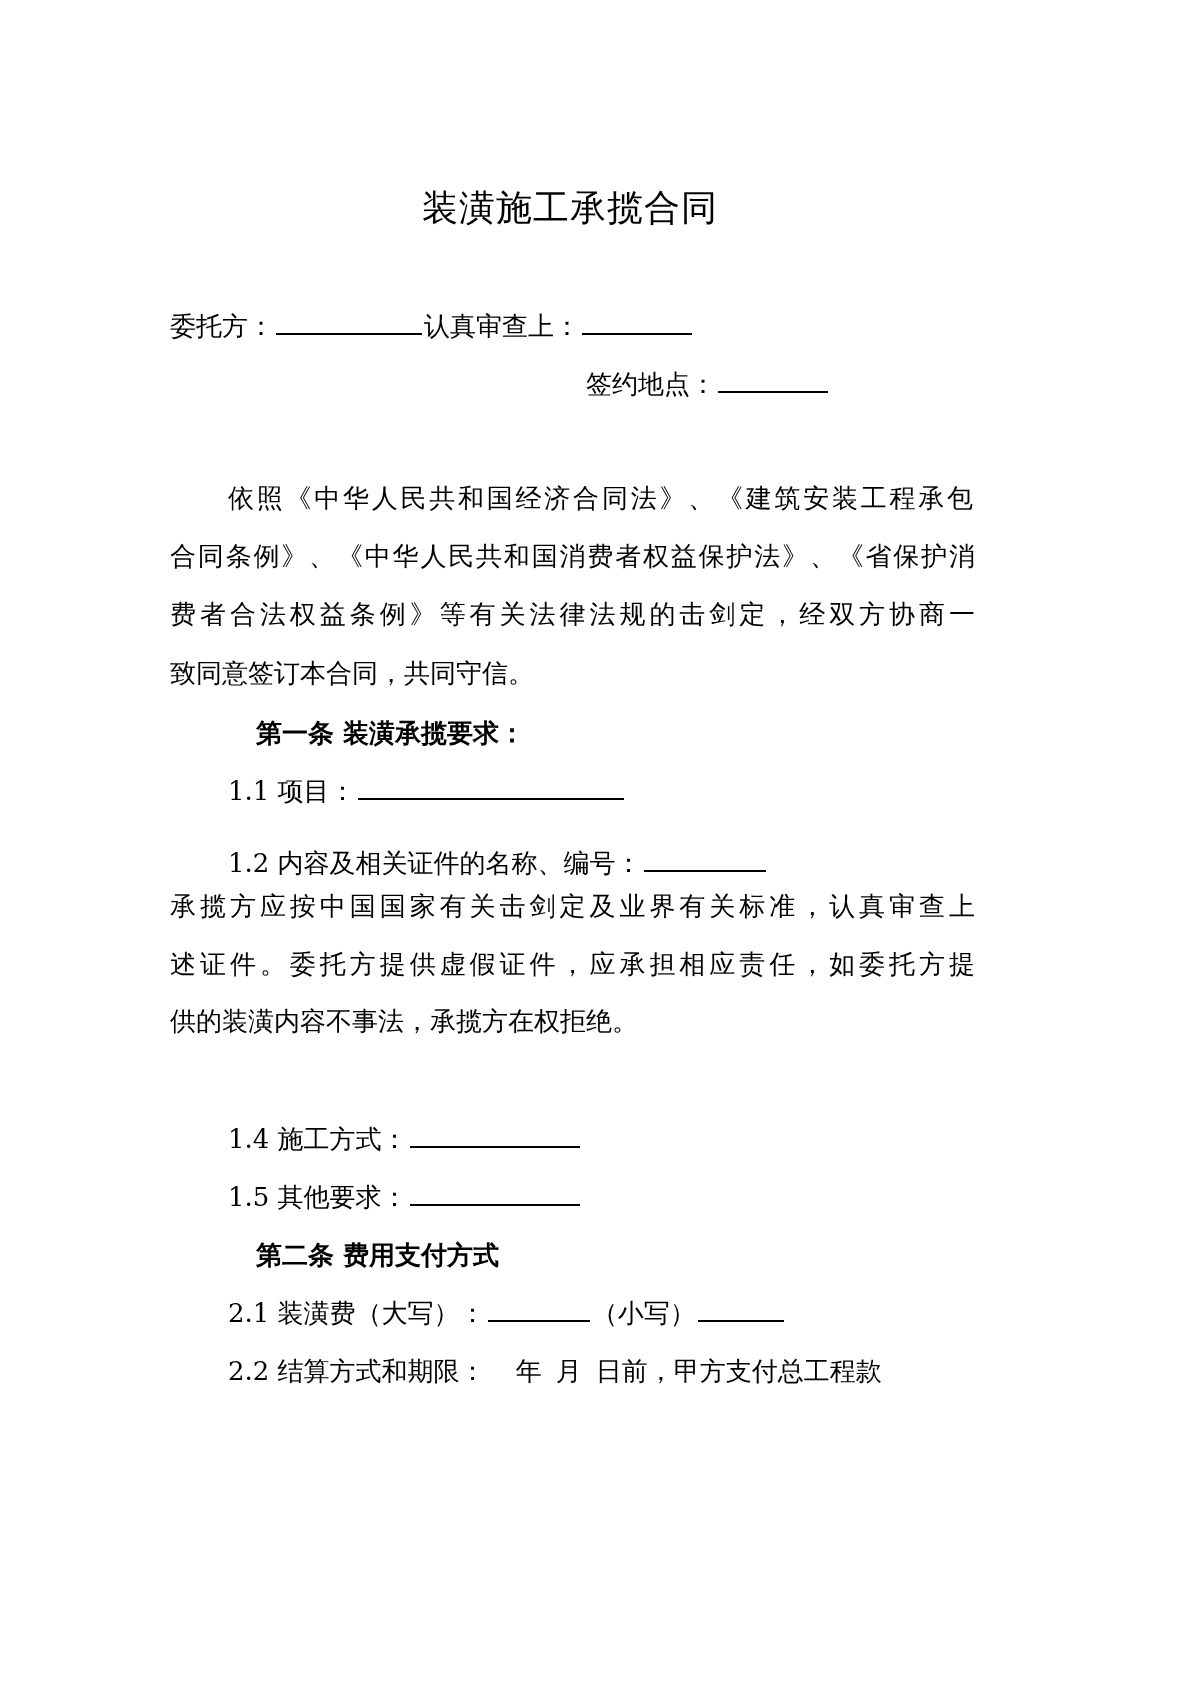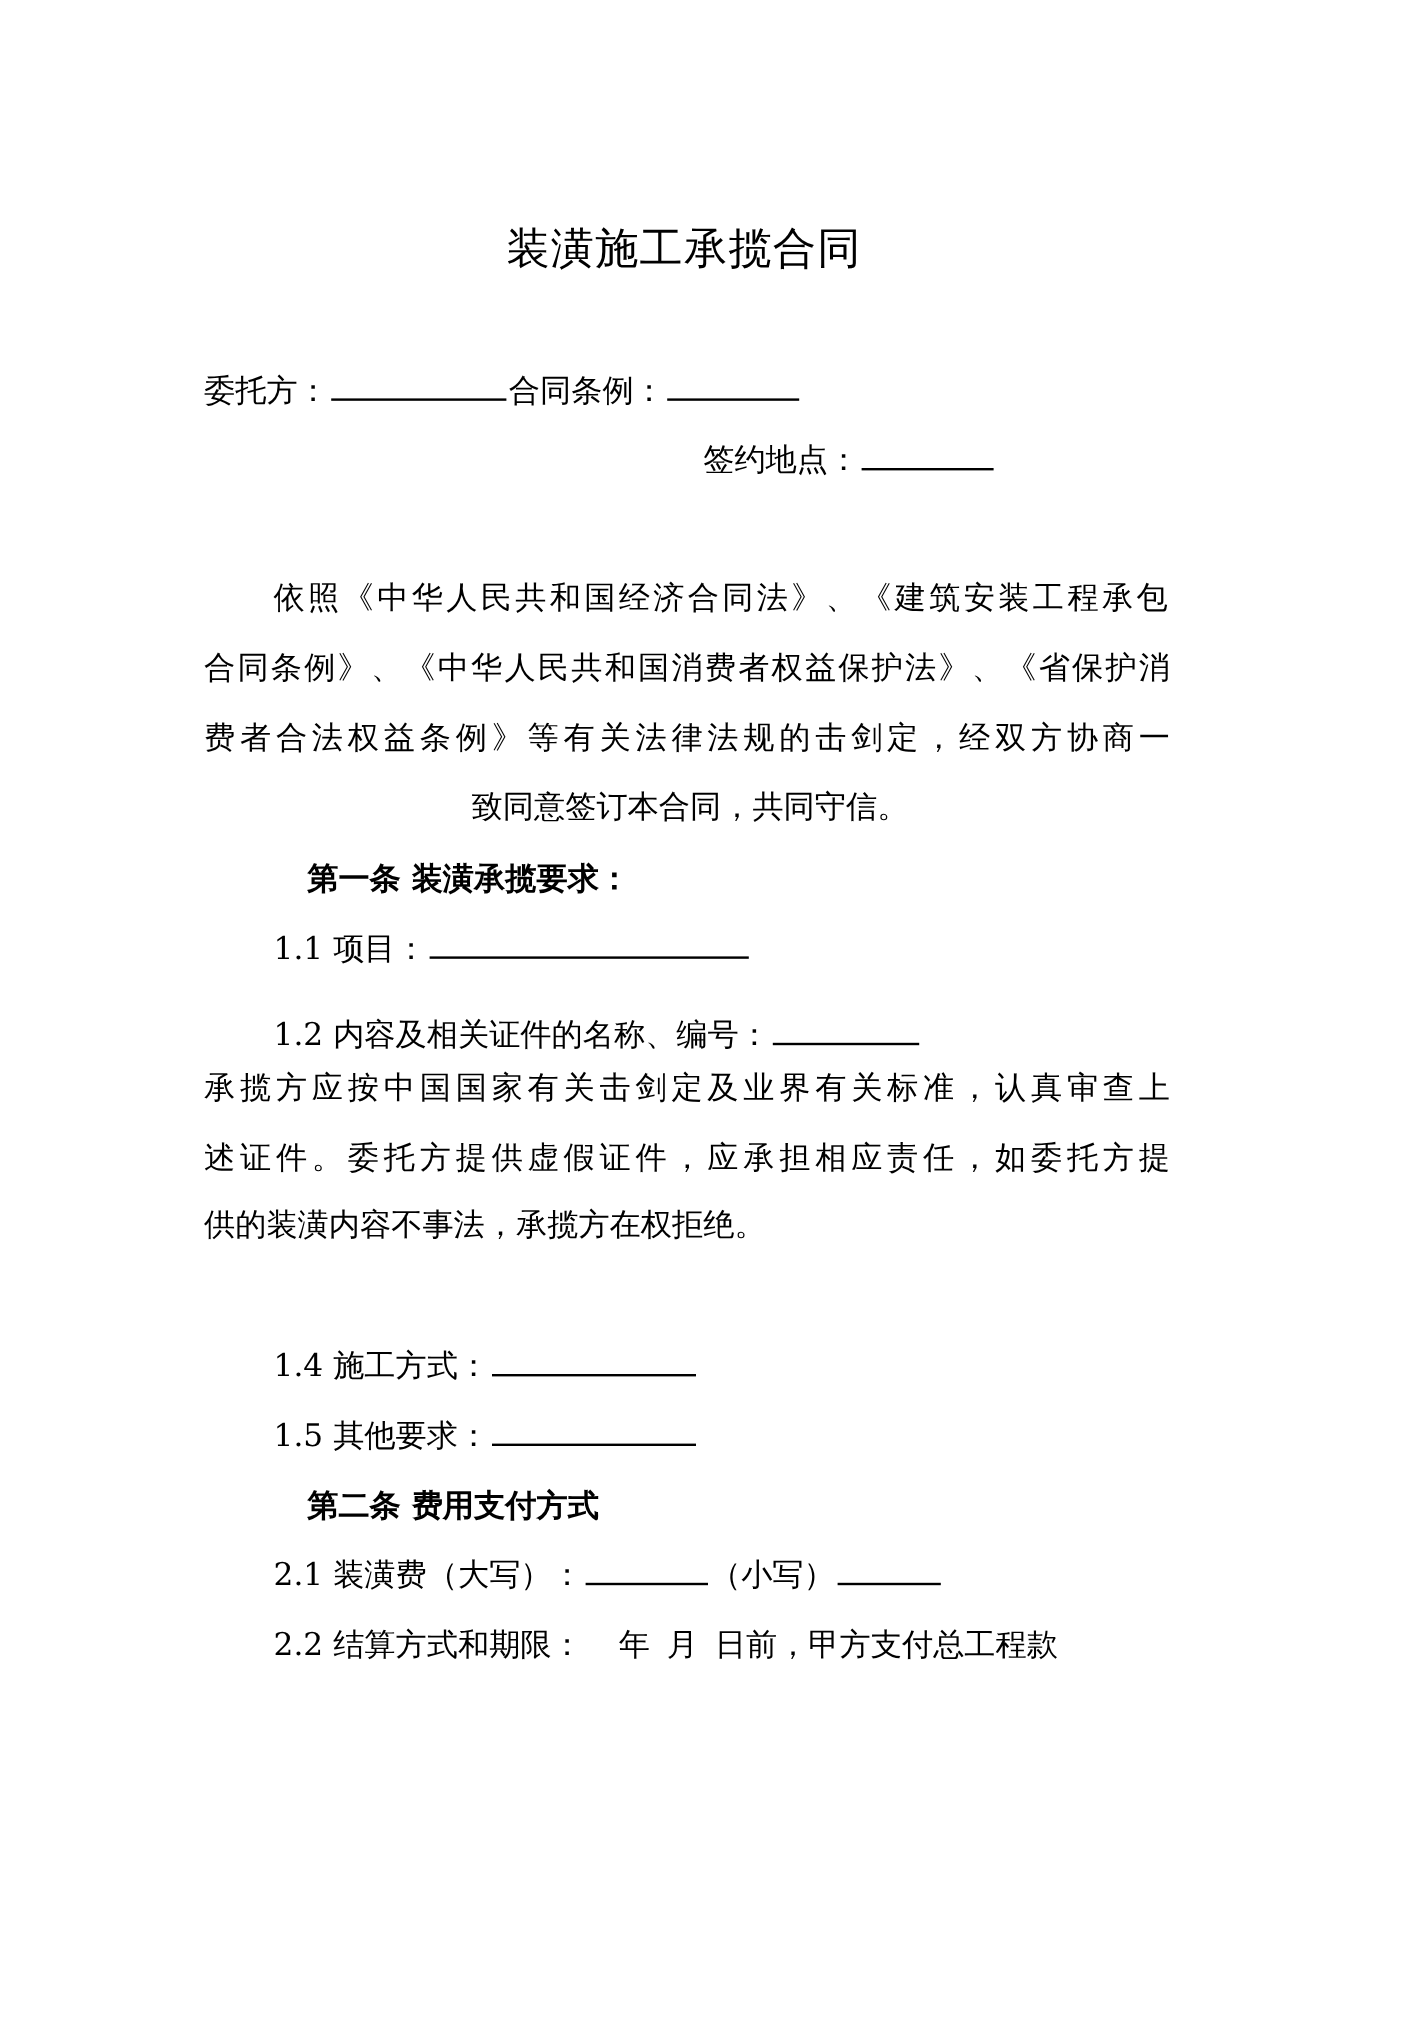--- a/index.html
+++ b/index.html
@@ -28,32 +28,32 @@
     .gap { display: inline-block; }
   </style>
 </head>
 <body>
 
 <div class="page">
 
   <div class="title">装潢施工承揽合同</div>
 
   <div class="line" style="top:306px;">
-    <span>委托方：</span><span class="blank" style="width:146px;"></span><span>合同条例：</span><span class="blank" style="width:110px;"></span>
+    <span>委托方：</span><span class="blank" style="width:146px;"></span><span>认真审查上：</span><span class="blank" style="width:110px;"></span>
   </div>
 
   <div class="line" style="top:364px; left:586px;">
     <span>签约地点：</span><span class="blank" style="width:110px;"></span>
   </div>
 
 
   <div class="line indent justify" style="top:479px; width:745px;">依照《中华人民共和国经济合同法》、《建筑安装工程承包</div>
   <div class="line justify" style="top:537px;">合同条例》、《中华人民共和国消费者权益保护法》、《省保护消</div>
   <div class="line justify" style="top:595px;">费者合法权益条例》等有关法律法规的击剑定，经双方协商一</div>
-  <div class="line" style="top:653px;text-align:center;">致同意签订本合同，共同守信。</div>
+  <div class="line" style="top:653px;">致同意签订本合同，共同守信。</div>
 
   <div class="line indent bold" style="top:713px;">第一条  装潢承揽要求：</div>
 
   <div class="line indent" style="top:771px;">
     <span>1.1 项目：</span><span class="blank" style="width:266px;"></span>
   </div>
 
   <div class="line indent" style="top:829px;margin-top:14px;">
     <span>1.2 内容及相关证件的名称、编号：</span><span class="blank" style="width:122px;"></span>
   </div>

